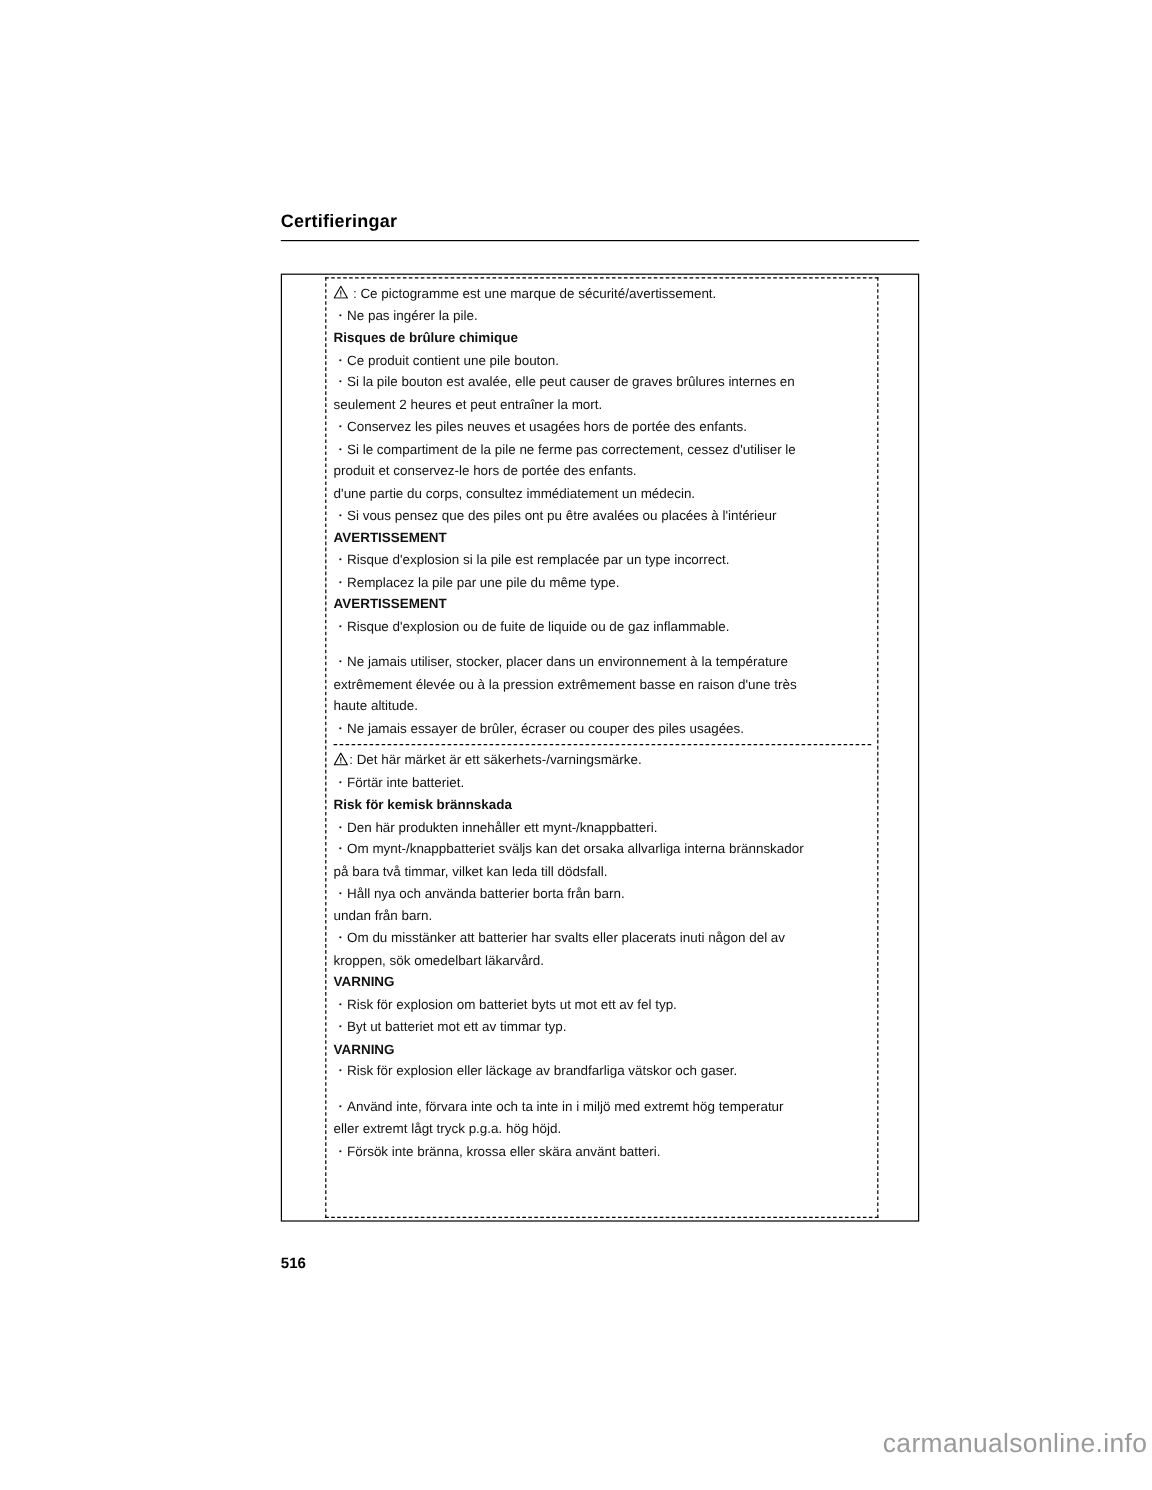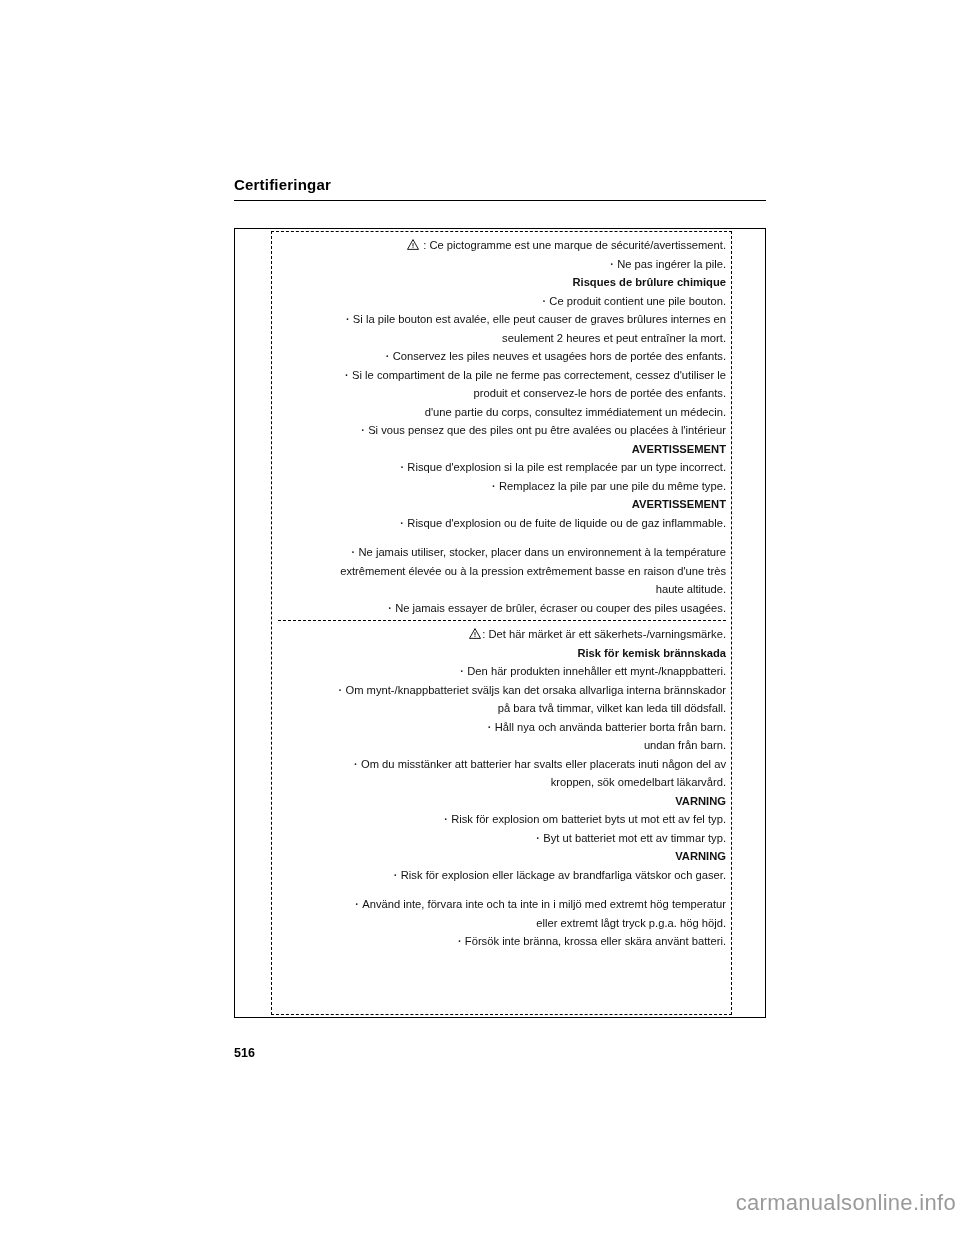--- a/index.html
+++ b/index.html
@@ -53,21 +53,20 @@
     width: 461px;
     height: 784px;
     border: 1px dashed #000000;
     box-sizing: border-box;
   }
   .content {
     position: absolute;
     left: 266px;
     top: 236px;
     width: 448px;
-    text-align: right;
   }
   .sec-fr { }
   .sep {
     width: 448px;
     height: 0;
     border-top: 1px dashed #000000;
     margin: 3px 0 4px 0;
   }
   p.line {
     margin: 0;
@@ -148,20 +147,21 @@
         <p class="line"><span>haute altitude.</span></p>
         <p class="line"><span>・Ne jamais essayer de brûler, écraser ou couper des piles usagées.</span></p>
       </div>
     <div class="sep"></div>
     <div class="sec-sv" id="sv-section">
         <p class="line"><span class="warn-icon"><svg width="12" height="11" viewBox="0 0 12 11">
               <path d="M6 0.6 L11.5 10.4 L0.5 10.4 Z" fill="none" stroke="#000" stroke-width="0.9"></path>
               <rect x="5.55" y="4.1" width="0.9" height="3.4" fill="#000"></rect>
               <rect x="5.55" y="8.2" width="0.9" height="0.9" fill="#000"></rect>
             </svg></span><span>: Det här märket är ett säkerhets-/varningsmärke.</span></p>
+        <p class="line"><span>・Förtär inte batteriet.</span></p>
         <p class="line bold"><span>Risk för kemisk brännskada</span></p>
         <p class="line"><span>・Den här produkten innehåller ett mynt-/knappbatteri.</span></p>
         <p class="line"><span>・Om mynt-/knappbatteriet sväljs kan det orsaka allvarliga interna brännskador</span></p>
         <p class="line"><span>på bara två timmar, vilket kan leda till dödsfall.</span></p>
         <p class="line"><span>・Håll nya och använda batterier borta från barn.</span></p>
         <p class="line"><span>undan från barn.</span></p>
         <p class="line"><span>・Om du misstänker att batterier har svalts eller placerats inuti någon del av</span></p>
         <p class="line"><span>kroppen, sök omedelbart läkarvård.</span></p>
         <p class="line bold"><span>VARNING</span></p>
         <p class="line"><span>・Risk för explosion om batteriet byts ut mot ett av fel typ.</span></p>

